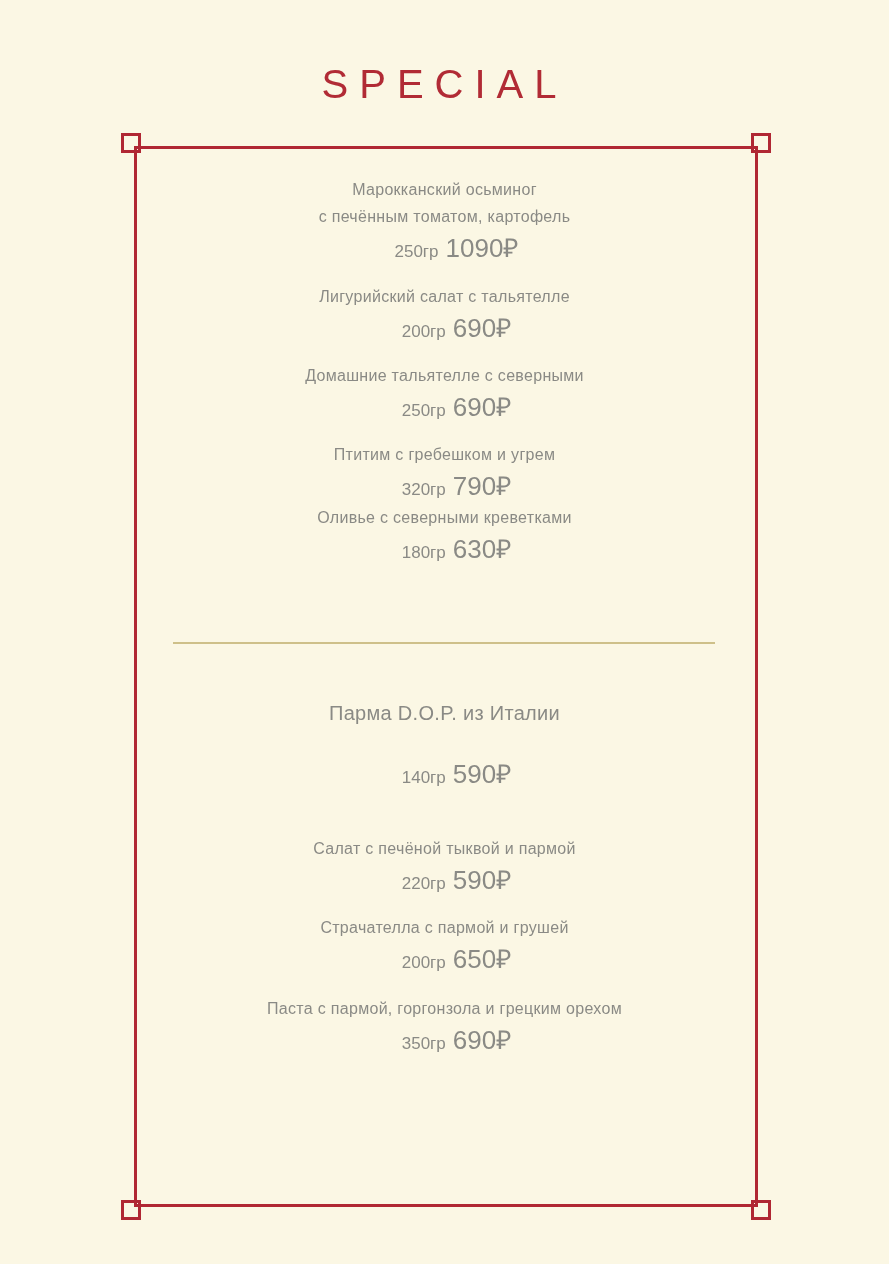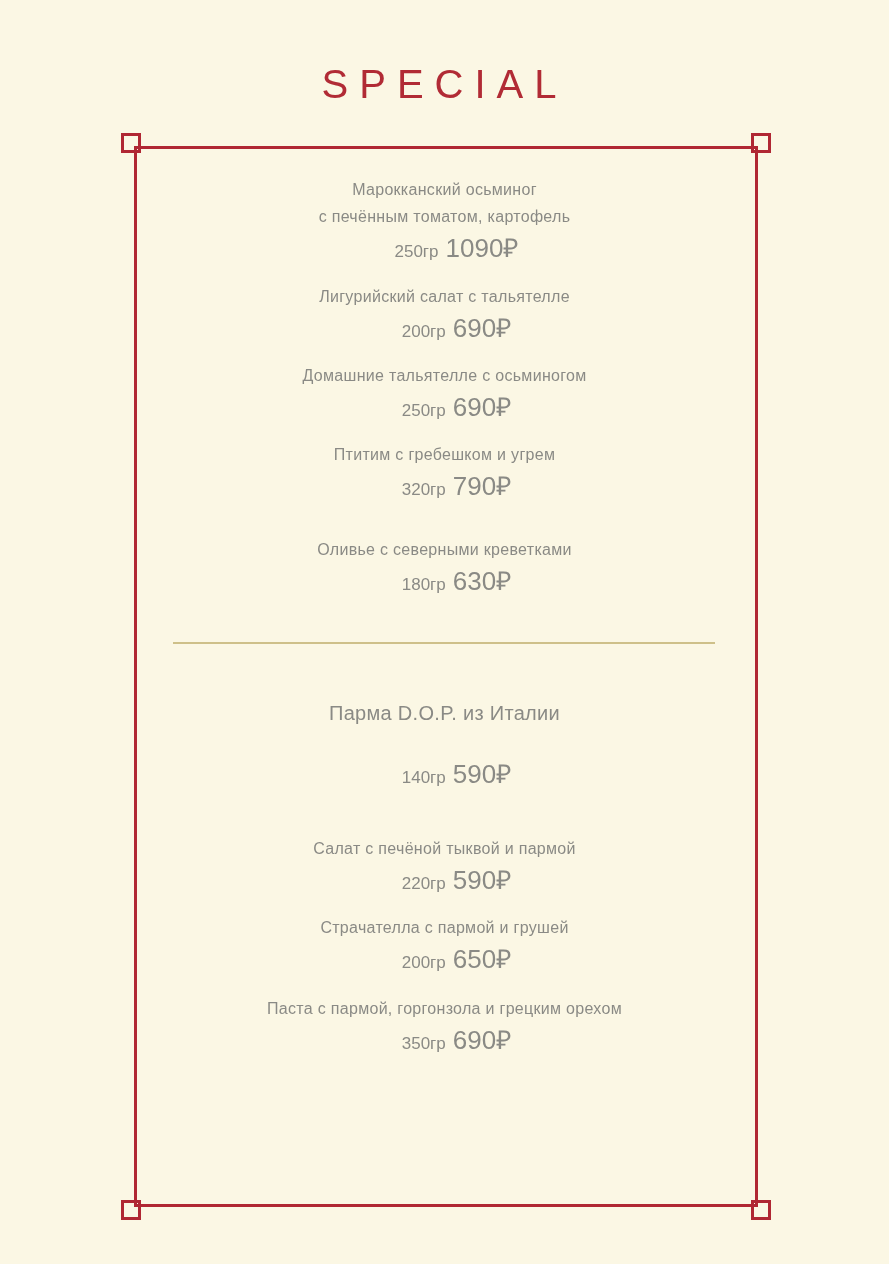--- a/index.html
+++ b/index.html
@@ -105,34 +105,34 @@
   </div>
 
   <div class="item" style="top:283px">
     <div class="name">Лигурийский салат с тальятелле</div>
     <div class="priceline">
       <span class="weight">200гр</span><span class="price">690₽</span>
     </div>
   </div>
 
   <div class="item" style="top:362px">
-    <div class="name">Домашние тальятелле с осьминогом</div>
+    <div class="name">Домашние тальятелле с северными</div>
     <div class="priceline">
       <span class="weight">250гр</span><span class="price">690₽</span>
     </div>
   </div>
 
   <div class="item" style="top:441px">
     <div class="name">Птитим с гребешком и угрем</div>
     <div class="priceline">
       <span class="weight">320гр</span><span class="price">790₽</span>
     </div>
   </div>
 
-  <div class="item" style="top:536px">
+  <div class="item" style="top:504px">
     <div class="name">Оливье с северными креветками</div>
     <div class="priceline">
       <span class="weight">180гр</span><span class="price">630₽</span>
     </div>
   </div>
 
   <div class="divider"></div>
 
   <div class="section-header" style="top:702px">Парма D.O.P. из Италии</div>
 

